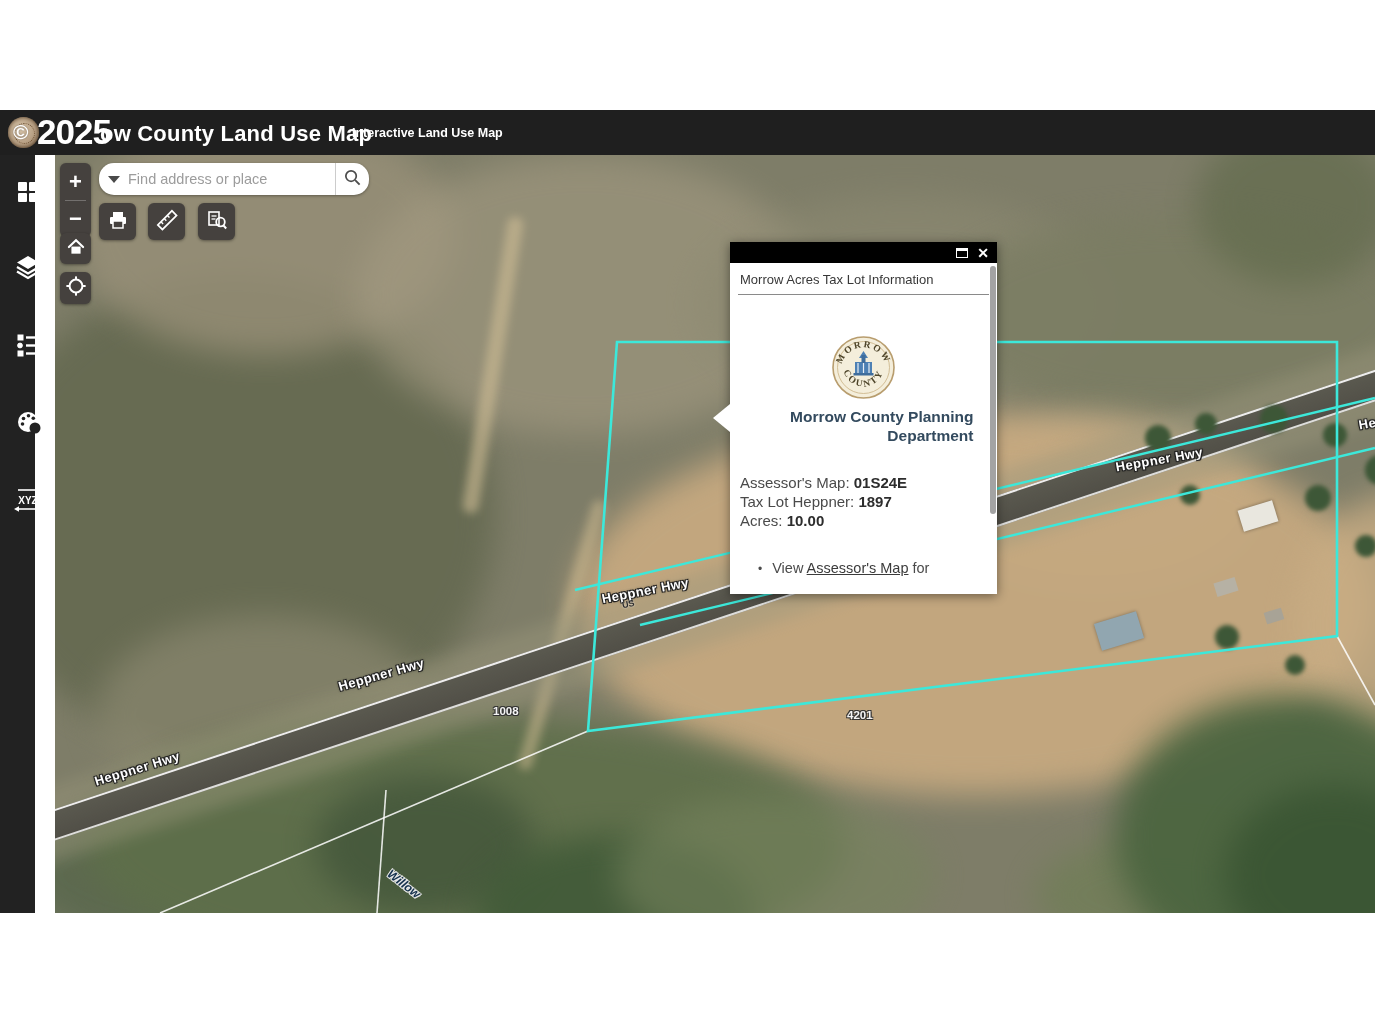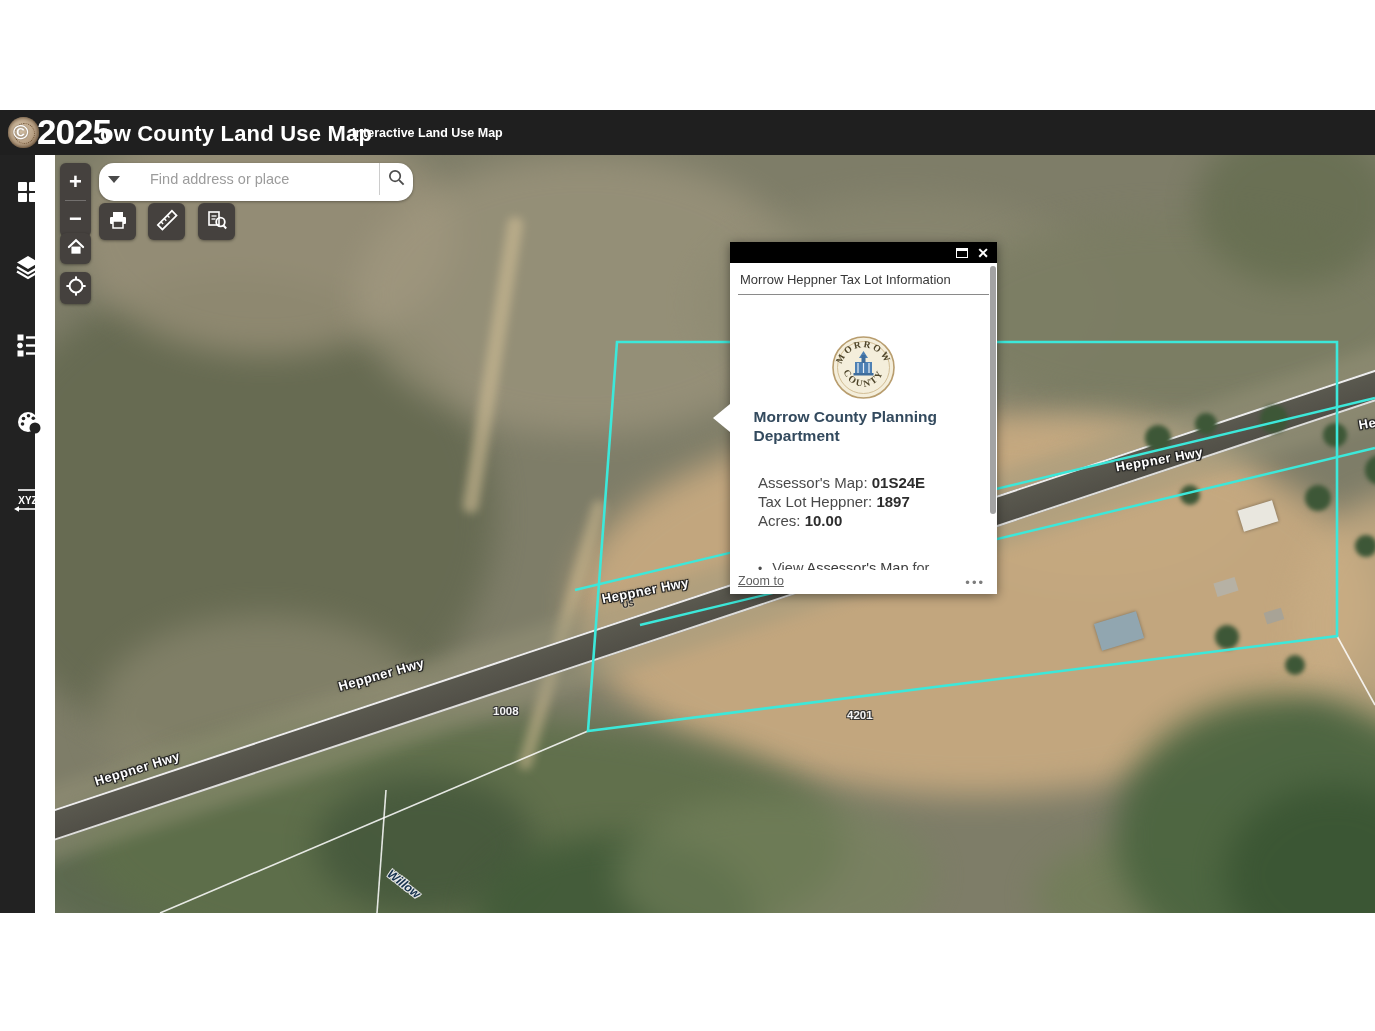--- a/index.html
+++ b/index.html
@@ -42,39 +42,39 @@
     text-shadow:-1px -1px 0 #333, 1px -1px 0 #333, -1px 1px 0 #333, 1px 1px 0 #333; }
   .water-label { position:absolute; color:#16324e; font-size:12px; font-weight:bold; font-style:italic;
     text-shadow:-1px -1px 0 #e8e8e8, 1px -1px 0 #e8e8e8, -1px 1px 0 #e8e8e8, 1px 1px 0 #e8e8e8; }
 
   
   .zoom-widget { position:absolute; left:5px; top:8px; width:31px; height:74px; background:#45413e; border-radius:6px; box-shadow:0 1px 3px rgba(0,0,0,.4); }
   .zoom-btn { width:31px; height:37px; display:flex; align-items:center; justify-content:center; color:#fff; font-size:22px; font-weight:bold; cursor:pointer; }
   .zoom-divider { position:absolute; left:5px; top:37px; width:21px; height:1px; background:rgba(255,255,255,.25); }
   .sq-btn { position:absolute; background:#45413e; border-radius:6px; display:flex; align-items:center; justify-content:center; cursor:pointer; box-shadow:0 1px 3px rgba(0,0,0,.4); }
 
-  .searchbar { position:absolute; left:44px; top:8px; height:38px; display:flex; background:#fff; border-radius:15px; box-shadow:0 1px 3px rgba(0,0,0,.35);gap:22px; }
+  .searchbar { position:absolute; left:44px; top:8px; height:32px; display:flex; background:#fff; border-radius:15px; box-shadow:0 1px 3px rgba(0,0,0,.35); }
   .search-caret-btn { width:29px; height:32px; display:flex; align-items:center; justify-content:center; cursor:pointer; }
   .caret-down { width:0; height:0; border-left:6px solid transparent; border-right:6px solid transparent; border-top:7px solid #4a4a4a; }
   .search-input { width:207px; height:32px; border:none; outline:none; font-family:"Liberation Sans",sans-serif; font-size:14.5px; color:#333; }
   .search-input::placeholder { color:#9c9c9c; }
   .search-go-btn { width:34px; height:32px; border-left:1px solid #ccc; display:flex; align-items:center; justify-content:center; cursor:pointer; }
 
   
   .popup { position:absolute; left:675px; top:87px; width:267px; height:352px; box-shadow:0 2px 10px rgba(0,0,0,.45); }
   .popup-pointer { position:absolute; left:-17px; top:162px; width:0; height:0; border-top:14px solid transparent; border-bottom:14px solid transparent; border-right:17px solid #fff; }
   .popup-titlebar { position:absolute; left:0; top:0; width:267px; height:21px; background:#000; display:flex; align-items:center; justify-content:flex-end; gap:9px; padding-right:8px; }
   .icon-maximize { width:12px; height:10px; border:1.5px solid #fff; border-top:3px solid #fff; cursor:pointer; }
   .icon-close { color:#fff; font-size:14px; font-weight:bold; line-height:14px; cursor:pointer; }
   .popup-body { position:absolute; left:0; top:21px; width:267px; height:331px; background:#fff; overflow:hidden; }
   .popup-title { margin:9px 10px 0 10px; font-size:13px; color:#383838; }
   .popup-hr { margin:7px 8px 0 8px; border-bottom:1px solid #8a8a8a; }
   .popup-seal { display:block; margin:41px auto 0 auto; }
-  .popup-org { margin:9px auto 10px auto; width:220px; text-align:left; font-size:15.5px; font-weight:bold; color:#334a5e; line-height:1.22; }
-  .popup-fields { margin:27px 0 0 28px; font-size:15px; color:#4a4a4a; line-height:19px; }
+  .popup-org { margin:9px auto 10px auto; width:220px; text-align:right; font-size:15.5px; font-weight:bold; color:#334a5e; line-height:1.22; }
+  .popup-fields { margin:27px 0 0 10px; font-size:15px; color:#4a4a4a; line-height:19px; }
   .popup-fields b { color:#2d2d2d; }
   .popup-bullet { margin:30px 0 0 28px; font-size:14.5px; color:#4a4a4a; }
   .popup-bullet .dot { margin-right:10px; font-size:12px; }
   .popup-bullet a { color:#3b3b3b; font-weight:normal; text-decoration:underline; cursor:pointer; }
   .popup-footer { position:absolute; left:0; bottom:0; width:267px; height:24px; background:#fff; }
   .zoom-to-link { position:absolute; left:8px; bottom:6px; font-size:12.5px; color:#5f5f5f; text-decoration:underline; cursor:pointer; }
   .more-dots { position:absolute; right:12px; bottom:4px; font-size:13px; letter-spacing:2px; color:#7d7d7d; cursor:pointer; }
   .popup-scrollbar { position:absolute; right:1px; top:3px; width:6px; height:248px; background:#a3a3a3; border-radius:3px; cursor:pointer; }
 </style>
 </head>
@@ -295,21 +295,21 @@
       </span>
     </div>
 
     <div class="popup">
       <div class="popup-pointer"></div>
       <div class="popup-titlebar">
         <div class="icon-maximize"></div>
         <div class="icon-close">✕</div>
       </div>
       <div class="popup-body">
-        <div class="popup-title">Morrow Heppner Tax Lot Information</div>
+        <div class="popup-title">Morrow Acres Tax Lot Information</div>
         <div class="popup-hr"></div>
 
         <svg class="popup-seal" width="63" height="63" viewBox="0 0 63 63">
           <circle cx="31.5" cy="31.5" r="30.5" fill="#f4eedb" stroke="#b89d6e" stroke-width="1.6"></circle>
           <circle cx="31.5" cy="31.5" r="26" fill="none" stroke="#c9b184" stroke-width=".8"></circle>
           <defs>
             <path id="arcTop" d="M 9 34 A 22.5 22.5 0 0 1 54 34"></path>
             <path id="arcBot" d="M 11 30 A 20.5 20.5 0 0 0 52 30"></path>
           </defs>
           <text font-family="Liberation Serif, serif" font-size="9.5" font-weight="bold" fill="#4e452a" letter-spacing="2">
@@ -334,22 +334,18 @@
         <div class="popup-fields">
           <div><span>Assessor's Map:</span> <b>01S24E</b></div>
           <div><span>Tax Lot Heppner:</span> <b>1897</b></div>
           <div><span>Acres:</span> <b>10.00</b></div>
         </div>
 
         <div class="popup-bullet">
           <span class="dot">•</span><span>View</span> <a>Assessor's Map</a> <span>for</span>
         </div>
 
-        <div class="popup-footer">
-          <a class="zoom-to-link">Zoom to</a>
-          <span class="more-dots">•••</span>
-        </div>
         <div class="popup-scrollbar"></div>
       </div>
     </div>
 
   </div>
 </div>
 
 </body></html>

